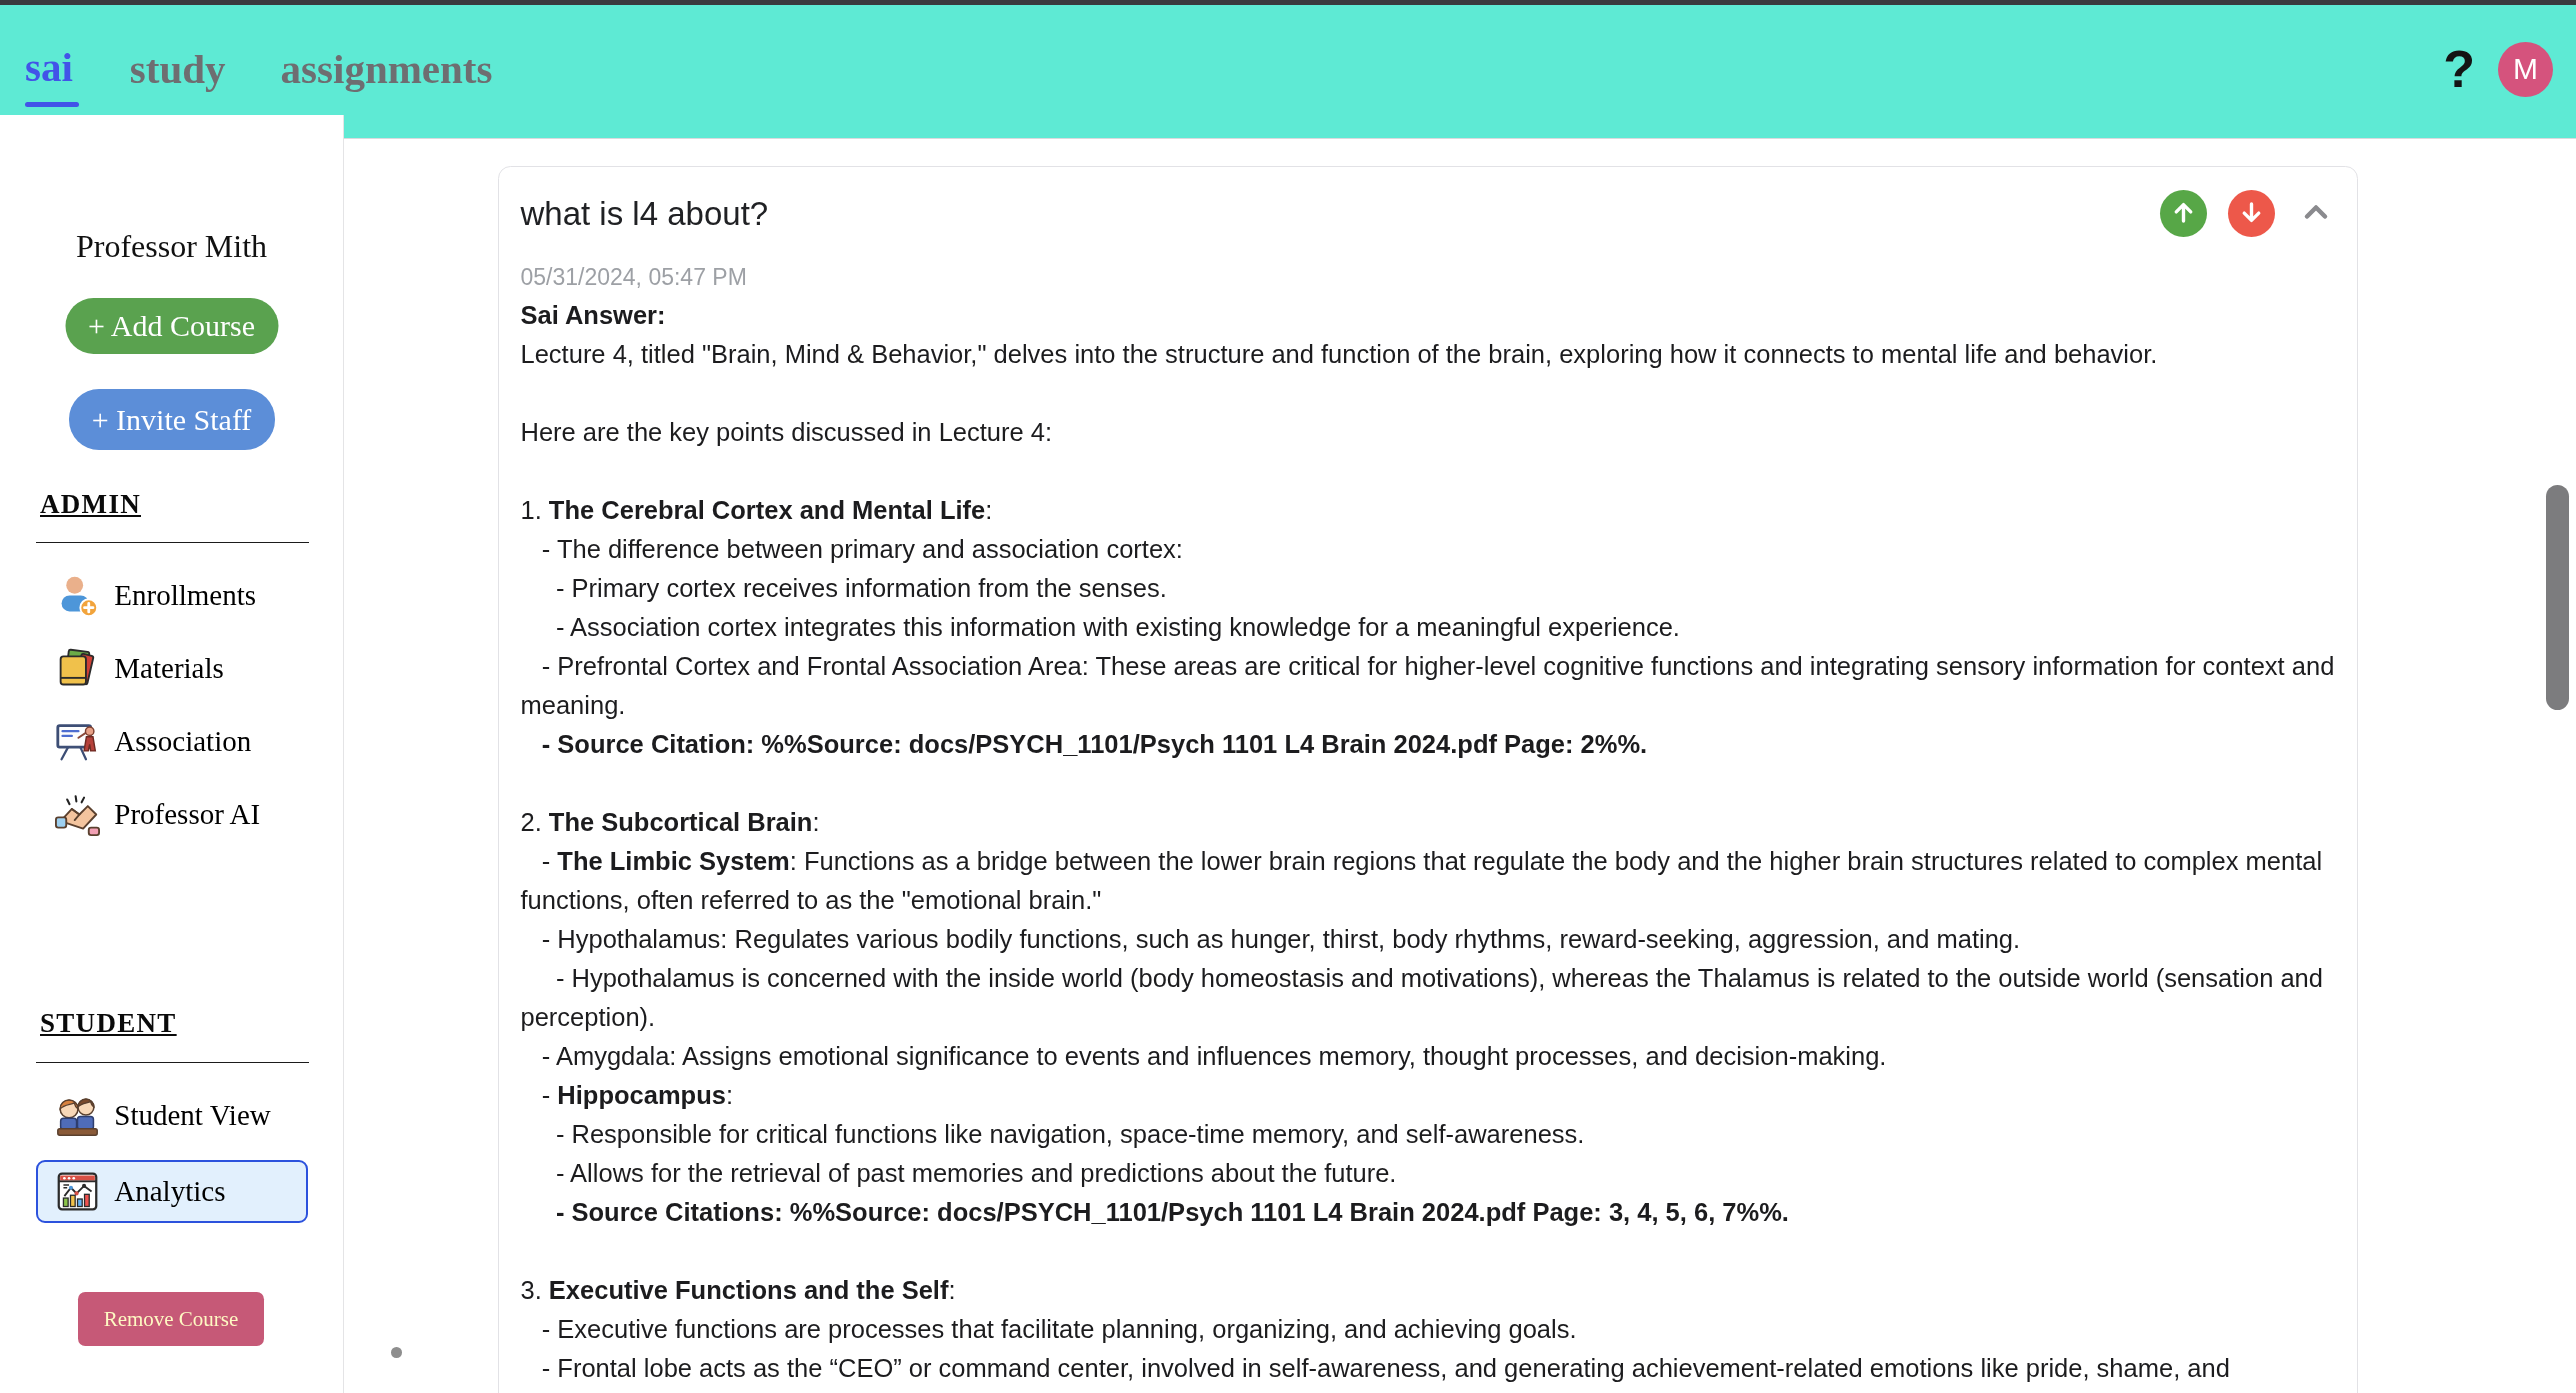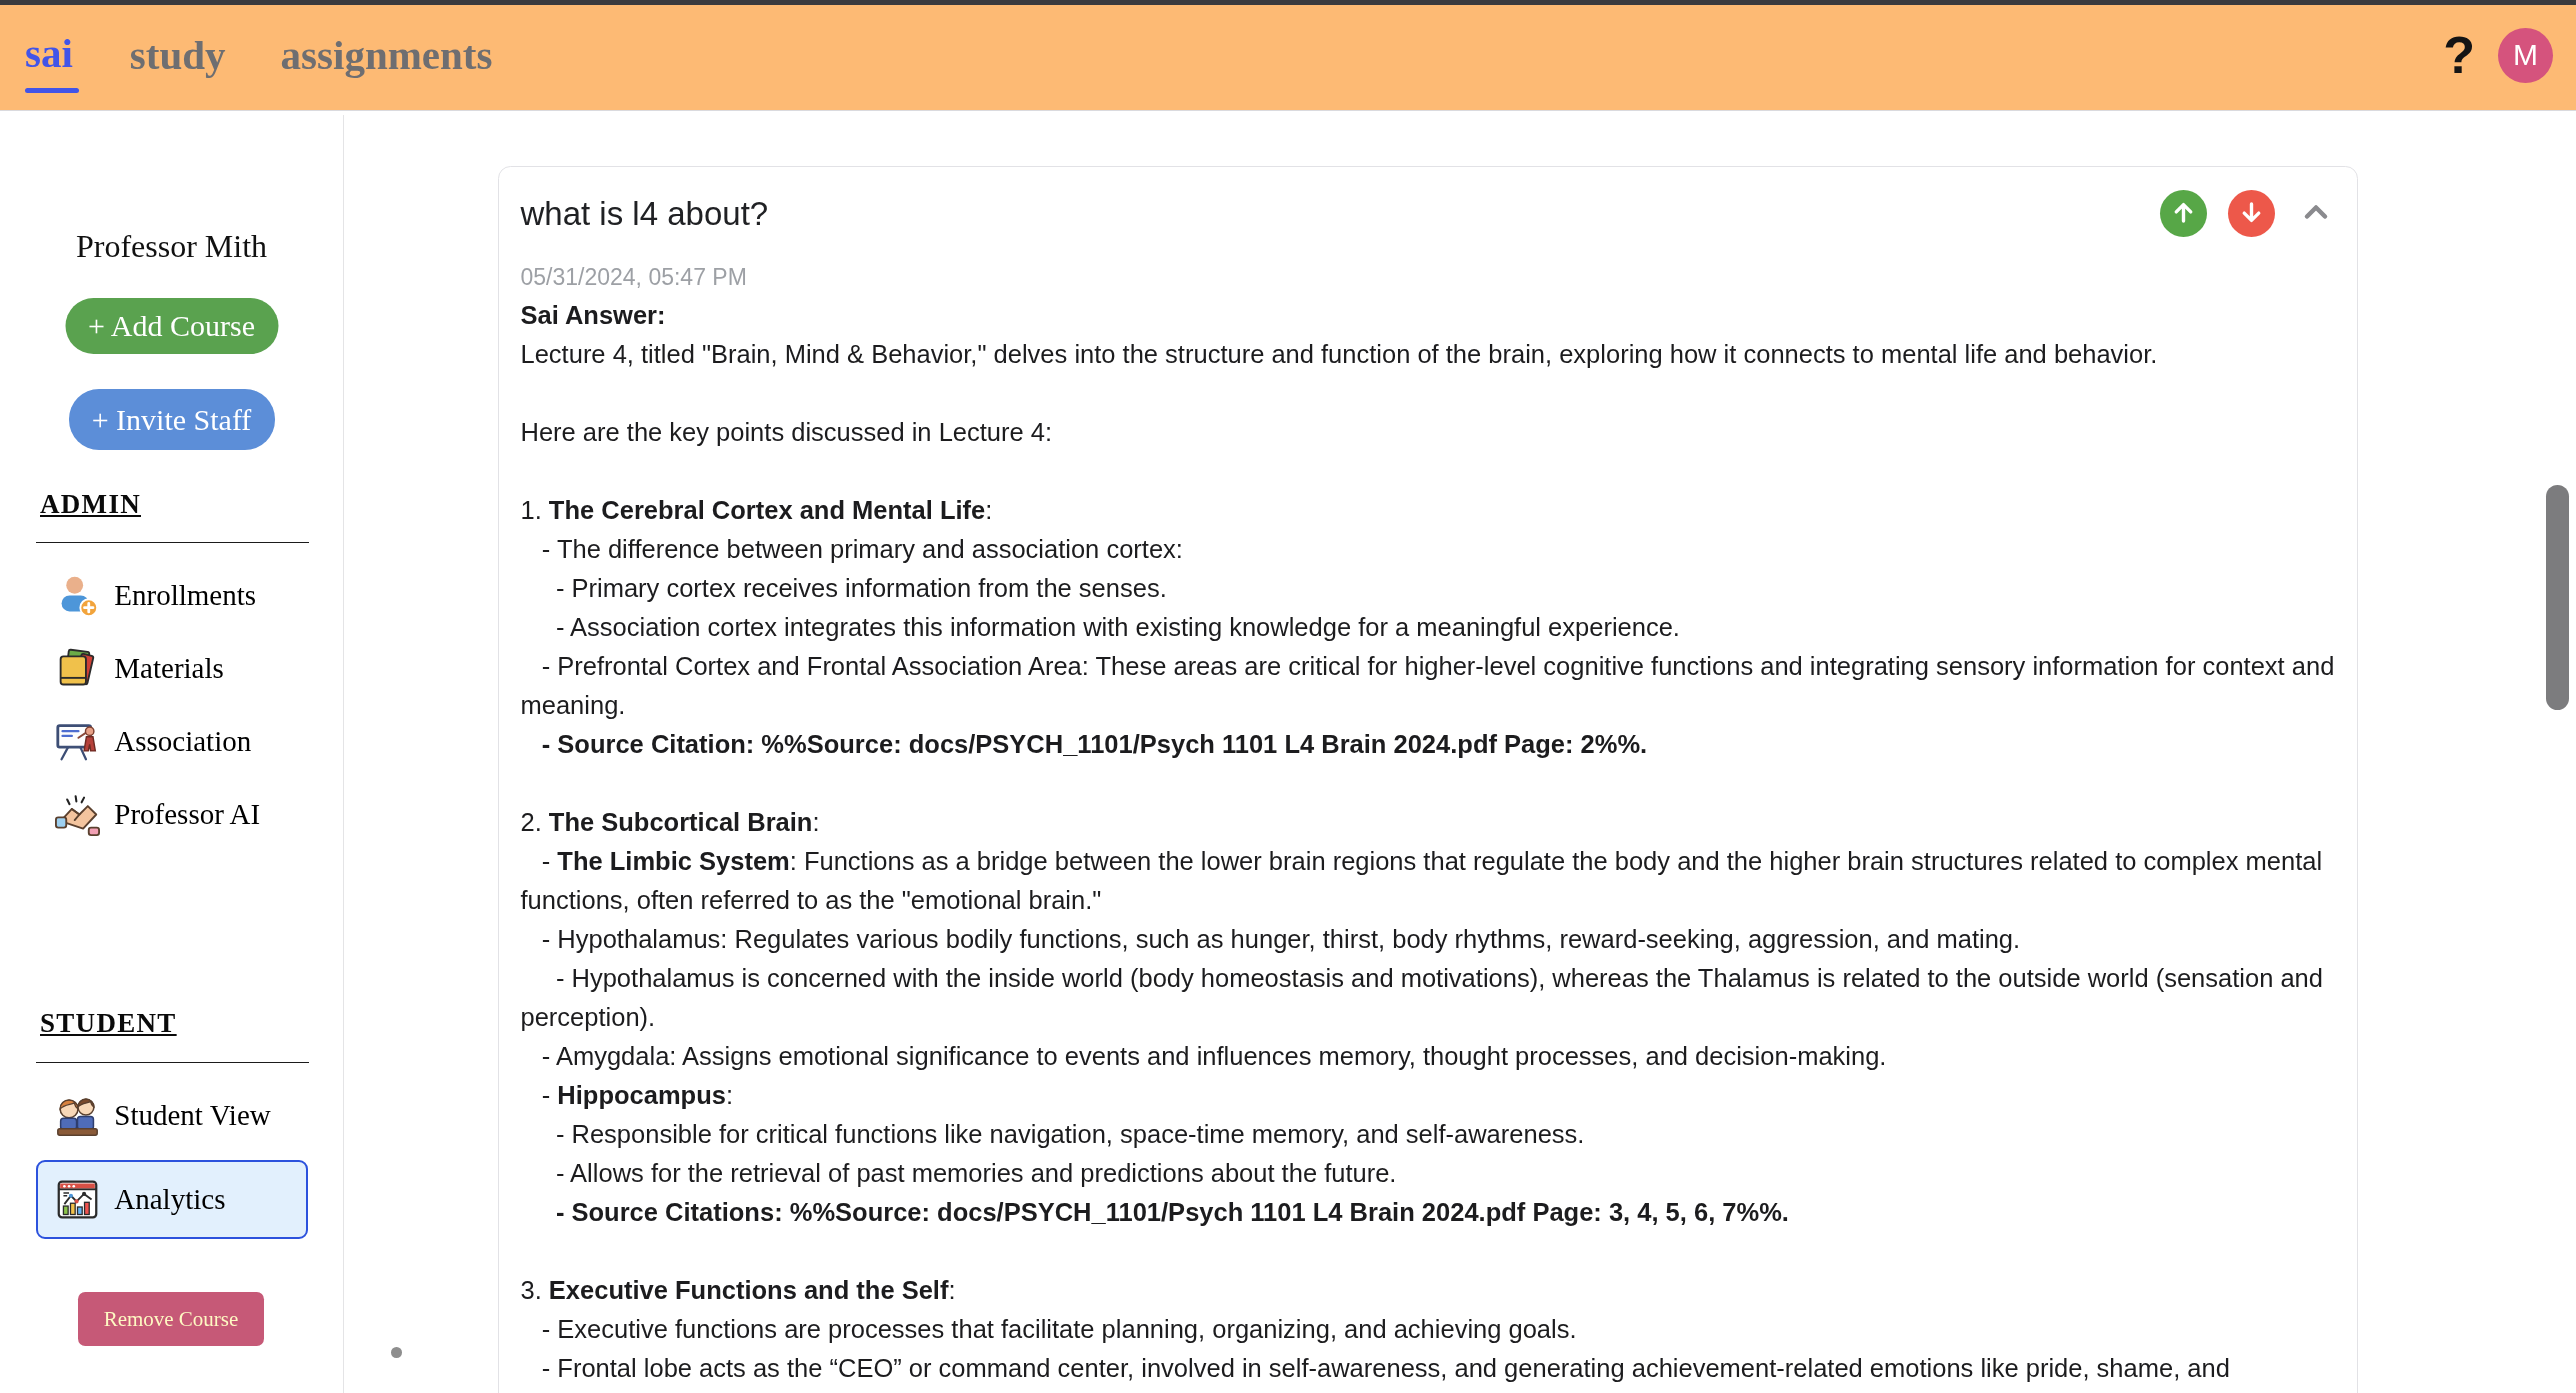--- a/index.html
+++ b/index.html
@@ -4,22 +4,22 @@
 <style>
   html,body{margin:0;padding:0;}
   #app{
     position:relative;width:2576px;height:1394px;overflow:hidden;background:#ffffff;
     font-family:"Liberation Sans","DejaVu Sans",sans-serif;
   }
   
   .top-strip{position:absolute;left:0;top:0;width:100%;height:4.5px;background:#3a3a3e;z-index:30;}
   
   .topnav{
-    position:absolute;left:0;top:0;width:100%;height:111px;box-sizing:border-box;
-    background:#fdba74;border-bottom:1.8px solid #dadade;
+    position:absolute;left:0;top:0;width:100%;height:139px;box-sizing:border-box;
+    background:#5eead4;border-bottom:1.8px solid #dadade;
     display:flex;align-items:center;padding-left:25px;
     font-family:"Liberation Serif","DejaVu Serif",serif;font-weight:bold;font-size:41px;
   }
   .brand{position:relative;color:var(--accent_blue);margin-right:57px;padding-bottom:3.6px;cursor:pointer;}
   .brand .underline{position:absolute;left:0;bottom:-12.5px;width:54px;height:5.4px;border-radius:2.7px;background:var(--accent_blue);}
   .tab{color:#6e6e71;margin-right:55px;cursor:pointer;}
   .nav-right{margin-left:auto;display:flex;align-items:center;gap:23px;padding-right:23px;}
   .help{font-family:"Liberation Sans","DejaVu Sans",sans-serif;font-weight:800;font-size:52px;color:#141414;line-height:1;}
   .avatar{
     width:55px;height:55px;border-radius:50%;background:var(--avatar_pink);
@@ -51,21 +51,21 @@
   .items{position:absolute;left:0;width:100%;}
   .items-admin{top:444px;}
   .items-student{top:964px;}
   .side-item{
     display:flex;align-items:center;height:73px;padding-left:55px;box-sizing:border-box;gap:14.3px;
     font-size:29px;color:#000;cursor:pointer;
   }
   .side-item .icn{width:45px;height:45px;flex:0 0 45px;display:flex;align-items:center;justify-content:center;}
   .side-item .icn svg{width:45px;height:45px;}
   .side-item.active{
-    margin-left:36px;margin-top:8px;margin-bottom:16px;width:272px;height:79px;
+    margin-left:36px;margin-top:8px;margin-bottom:16px;width:272px;height:63px;
     padding-left:17px;border:2.7px solid var(--active_item_border);border-radius:9px;
     background:var(--active_item_bg);
   }
   .remove-course{
     position:absolute;top:1177px;left:78px;width:186px;height:54px;border-radius:7.2px;border:none;
     background:var(--remove_course_rose);color:#fef9c3;
     font-family:"Liberation Serif","DejaVu Serif",serif;font-size:21px;cursor:pointer;
     display:flex;align-items:center;justify-content:center;
   }
   

